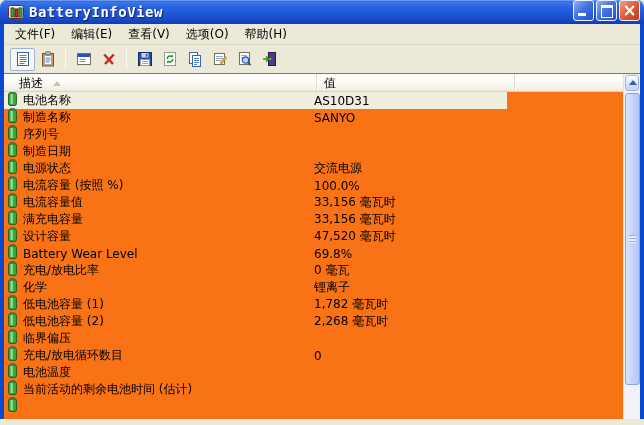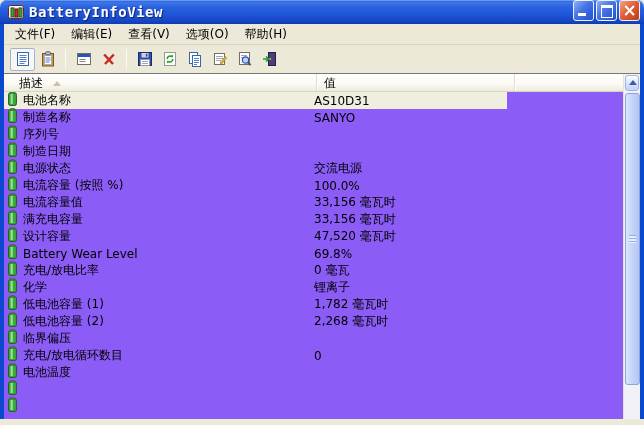--- a/index.html
+++ b/index.html
@@ -45,21 +45,21 @@
   .lv-header{position:absolute;top:0;left:0;right:17px;height:18px;display:flex;
     background:linear-gradient(180deg,#FFFFFF 0%,#FBFAF4 55%,#F2EFE2 90%,#EDEADA 100%);
     border-bottom:1px solid #D8D4C0;}
   .hcol{height:100%;padding:2px 0 0 7px;font-size:12px;color:#000;
     border-right:1px solid #E0DCCB;box-shadow:1px 0 0 #fff;display:flex;align-items:center;}
   .hcol1{width:305px;margin-left:8px;}
   .hcol2{width:198px;}
   .hcol3{flex:1;border-right:none;}
   .sort-asc{width:0;height:0;border-left:4px solid transparent;border-right:4px solid transparent;
     border-bottom:5px solid #C6C2AE;display:inline-block;margin-left:10px;}
-  .lv-rows{position:absolute;top:18px;left:0;right:17px;bottom:0;overflow:hidden;background:#8b5cf6;}
+  .lv-rows{position:absolute;top:18px;left:0;right:17px;bottom:0;overflow:hidden;background:#f97316;}
   .lv-row{height:17px;display:flex;align-items:center;position:relative;}
   .lv-row.selected::before{content:"";position:absolute;left:0;top:0;width:503px;height:100%;background:#F0EEDF;}
   .lv-row>*{position:relative;}
   .row-icon{width:9px;height:15px;margin:0 6px 0 4px;flex:none;}
   .row-label{width:286px;flex:none;font-size:12px;color:#000;white-space:nowrap;overflow:hidden;}
   .row-value{font-size:12px;color:#000;white-space:nowrap;padding-left:5px;}
   
   .sb{position:absolute;top:0;right:0;bottom:0;width:17px;background:#F1F1F7;border-left:1px solid #E4E2DA;}
   .sb-up{height:16px;margin:1px;border-radius:3px;border:1px solid #9EB4E4;
     background:linear-gradient(180deg,#FDFEFF 0%,#D9E4FB 55%,#C3D3F8 100%);position:relative;}
@@ -371,20 +371,21 @@
               </svg></span>
             <span class="row-label">电池温度</span>
             <span class="row-value"></span>
           </div>
           <div class="lv-row">
             <span><svg class="row-icon" viewBox="0 0 9 15" width="9" height="15">
                 <rect x="2.8" y="0.5" width="3.4" height="2" fill="#D5D5D5" stroke="#555" stroke-width="0.8"></rect>
                 <rect x="0.6" y="1.8" width="7.8" height="12.6" rx="1.6" fill="#3DA93D" stroke="#1E5C1E"></rect>
                 <rect x="2.6" y="3" width="2.2" height="10" fill="#95E095"></rect>
               </svg></span>
+            <span class="row-label">当前活动的剩余电池时间 (估计)</span>
             <span class="row-value"></span>
           </div>
           <div class="lv-row">
             <span><svg class="row-icon" viewBox="0 0 9 15" width="9" height="15">
                 <rect x="2.8" y="0.5" width="3.4" height="2" fill="#D5D5D5" stroke="#555" stroke-width="0.8"></rect>
                 <rect x="0.6" y="1.8" width="7.8" height="12.6" rx="1.6" fill="#3DA93D" stroke="#1E5C1E"></rect>
                 <rect x="2.6" y="3" width="2.2" height="10" fill="#95E095"></rect>
               </svg></span>
             <span class="row-label"></span>
             <span class="row-value"></span>

